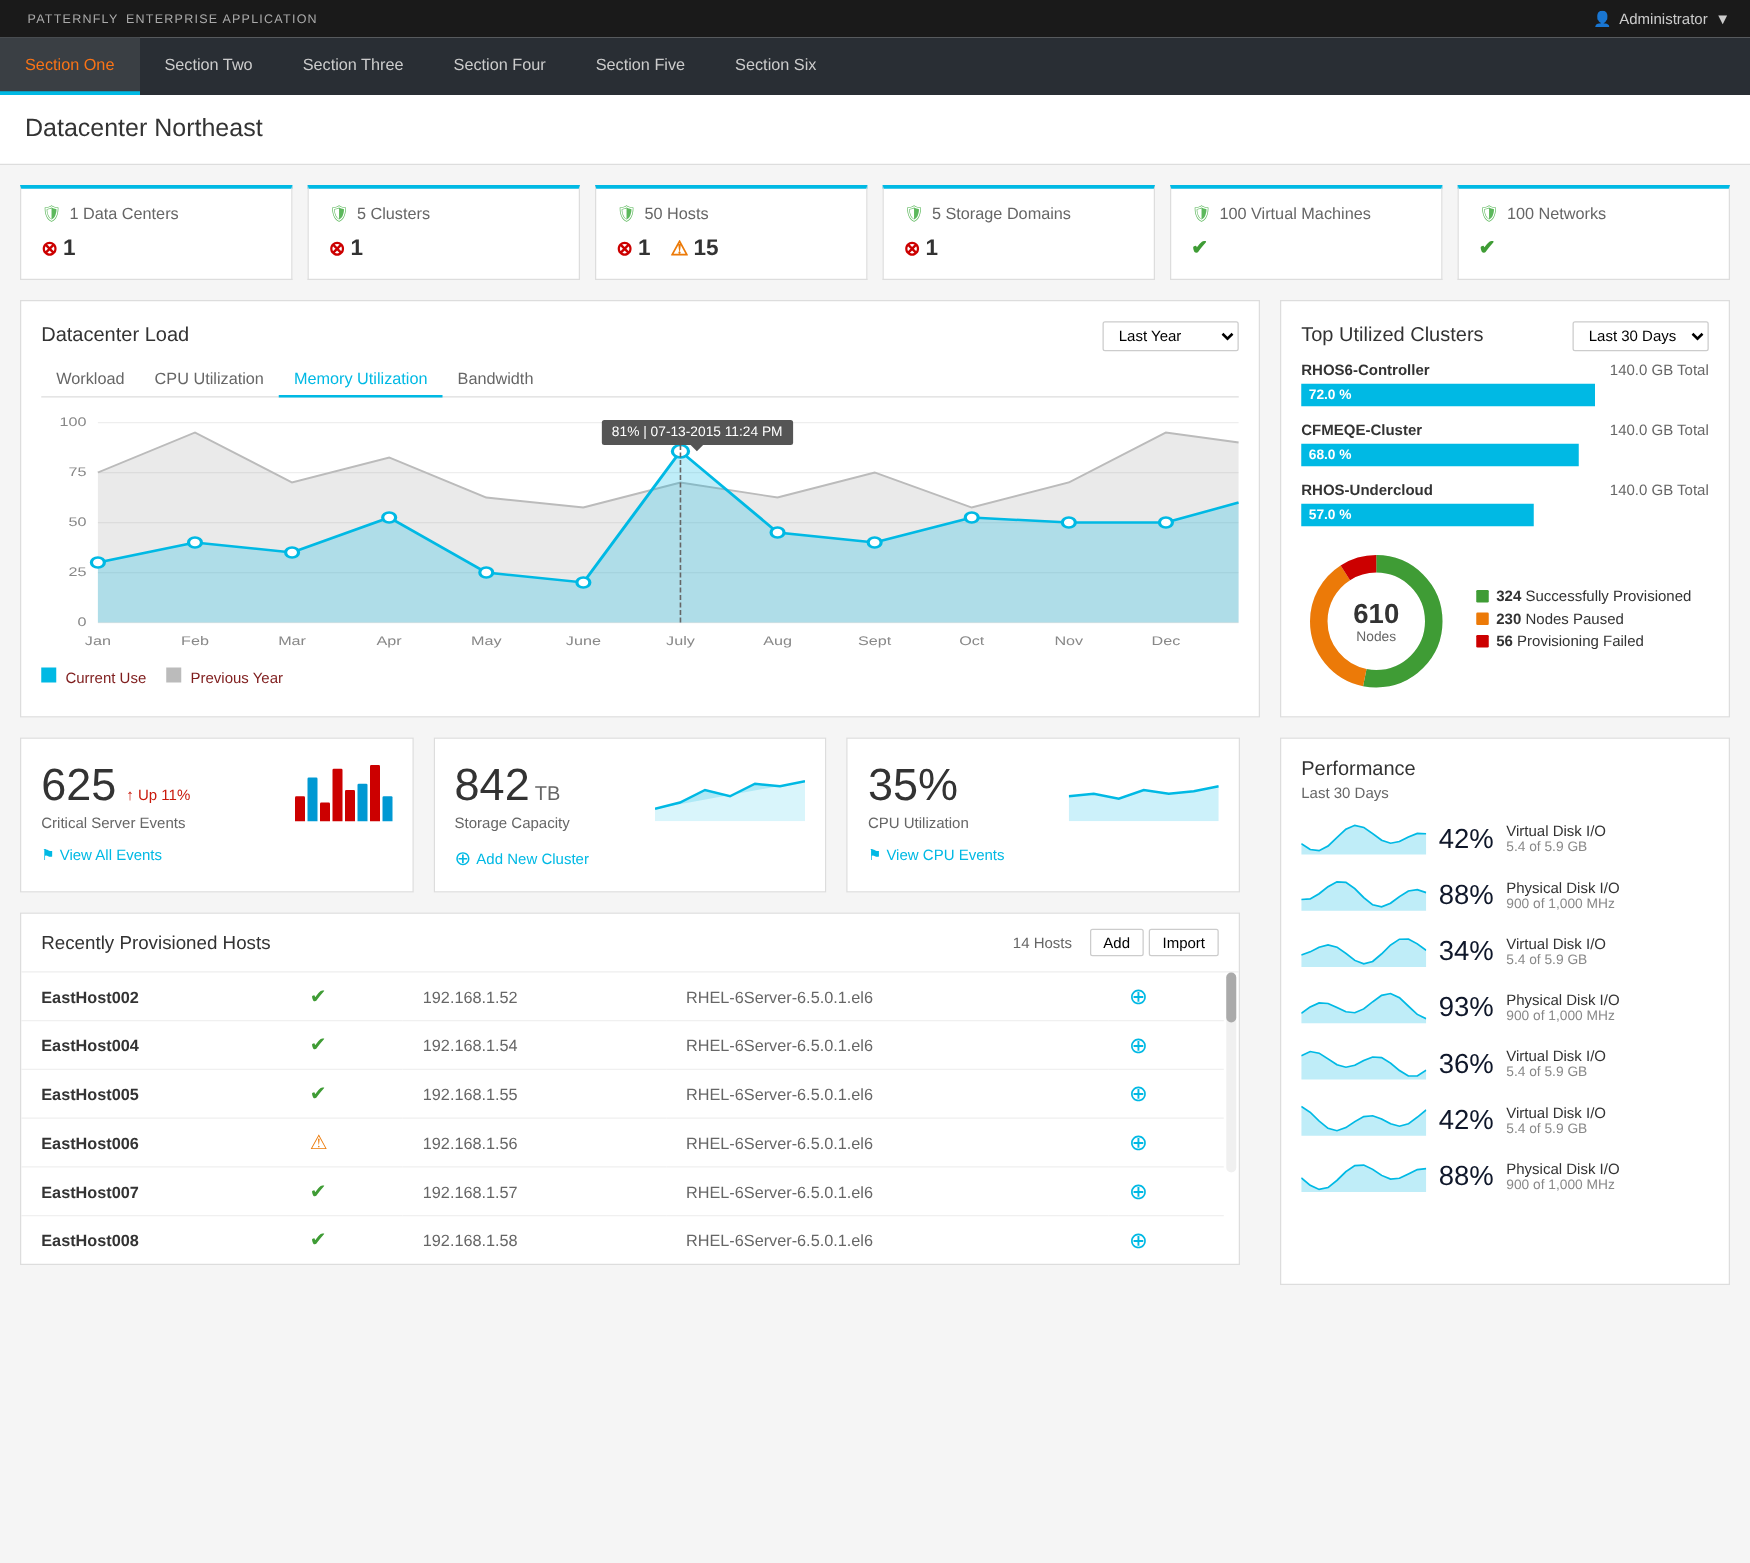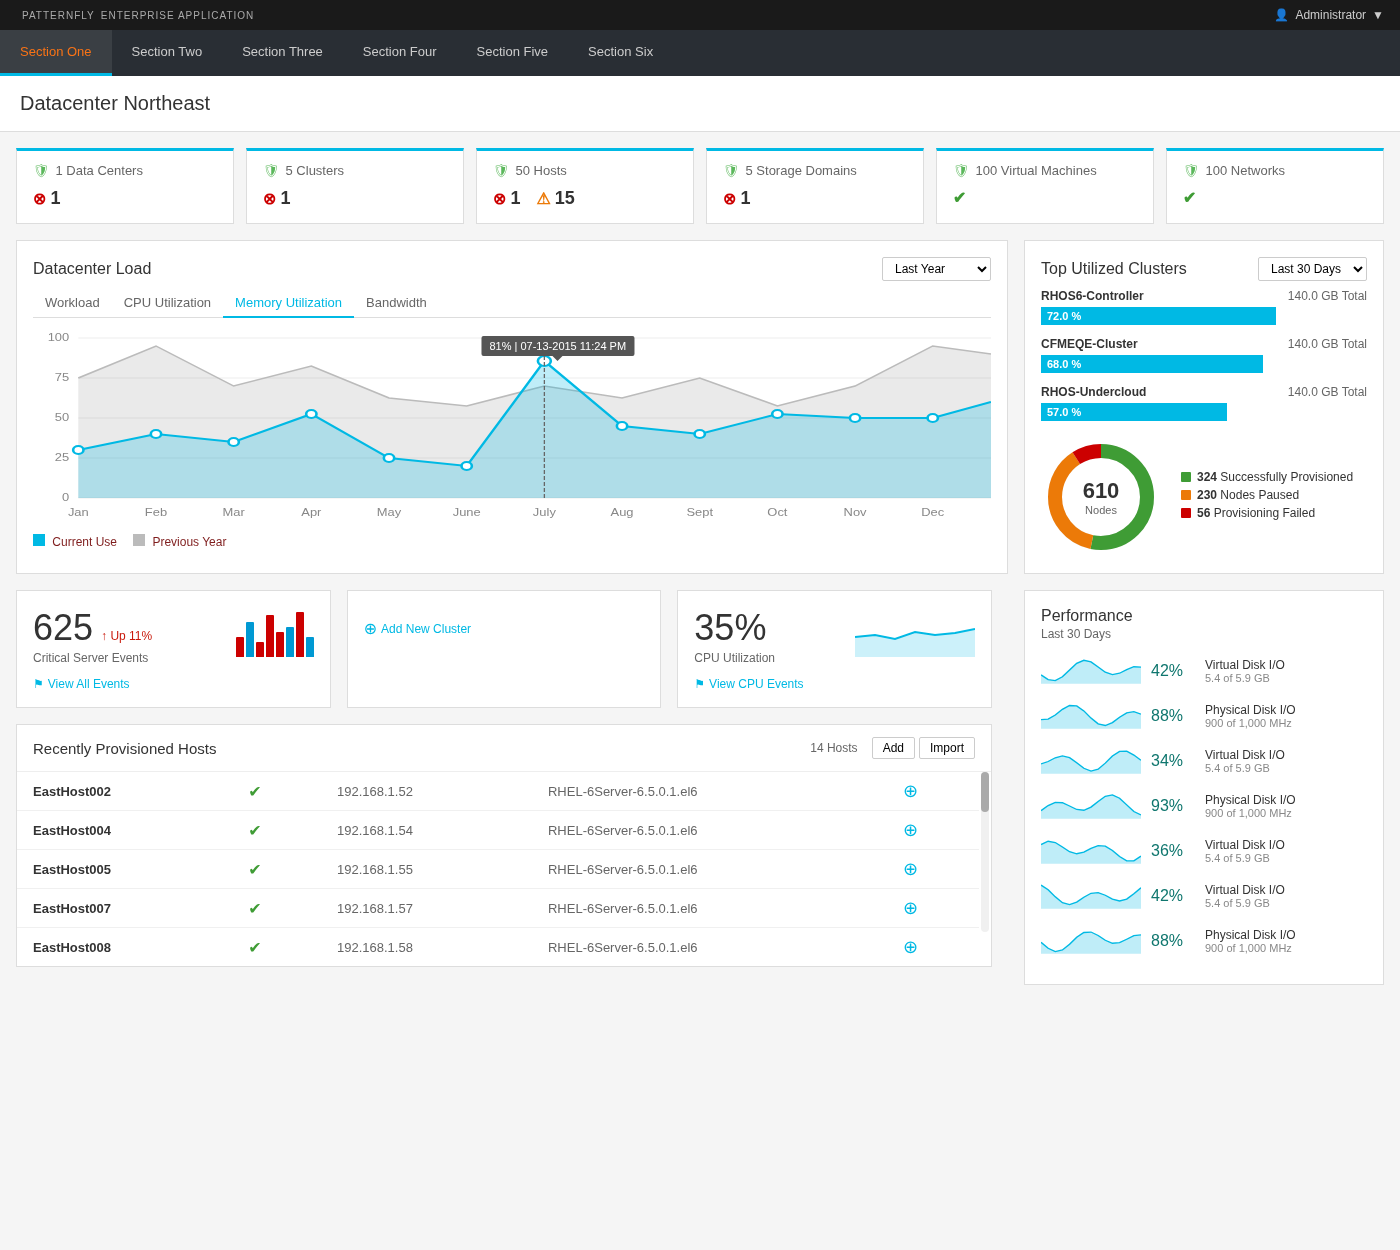--- a/index.html
+++ b/index.html
@@ -95,21 +95,21 @@
     .scroll-col { width: 12px; }
     .scroll-track { width: 8px; background: #f0f0f0; border-radius: 4px; height: 160px; margin: 0 auto; position: relative; }
     .scroll-thumb { width: 8px; height: 40px; background: #aaa; border-radius: 4px; position: absolute; top: 0; }
 
     
     .perf-card { width: 360px; background: #fff; border: 1px solid #ddd; padding: 16px; }
     .perf-title { font-size: 16px; font-weight: 400; margin-bottom: 2px; }
     .perf-sub { font-size: 12px; color: #666; margin-bottom: 12px; }
     .perf-row { display: flex; align-items: center; gap: 10px; margin-bottom: 10px; }
     .perf-mini { width: 100px; height: 35px; flex-shrink: 0; }
-    .perf-pct { font-size: 16px; font-weight: 300; color: #0f766e; width: 44px; text-align: left; flex-shrink: 0; }
+    .perf-pct { font-size: 22px; font-weight: 300; color: #0f172a; width: 44px; text-align: center; flex-shrink: 0; }
     .perf-desc { font-size: 12px; color: #333; }
     .perf-desc-sub { font-size: 11px; color: #888; }
 
     
     .bottom-two-col { display: flex; gap: 32px; }
     .bottom-left { flex: 1; }
 
     
     svg text { font-family: 'Helvetica Neue', Arial, sans-serif; }
   </style>
@@ -390,20 +390,35 @@
               <div style="width:8px;height:40%;background:#0099d3;border-radius:1px 1px 0 0;"></div>
             </div>
           </div>
           <div class="action-link">
             <span style="color:#00b9e4;">⚑</span>
             <span>View All Events</span>
           </div>
         </div>
 
         <div class="stat-card">
+          <div class="stat-row">
+            <div>
+              <div style="display:flex;align-items:baseline;gap:4px;">
+                <span class="stat-big">842</span>
+                <span class="stat-unit">TB</span>
+              </div>
+              <div class="stat-label">Storage Capacity</div>
+            </div>
+            <div>
+              <svg width="120" height="50" viewBox="0 0 120 50">
+                <polyline points="0,40 20,35 40,25 60,30 80,20 100,22 120,18" fill="rgba(0,185,228,0.2)" stroke="#00b9e4" stroke-width="2"></polyline>
+                <polygon points="0,40 20,35 40,25 60,30 80,20 100,22 120,18 120,50 0,50" fill="rgba(0,185,228,0.15)"></polygon>
+              </svg>
+            </div>
+          </div>
           <div class="action-link">
             <span style="color:#00b9e4;font-size:16px;">⊕</span>
             <span>Add New Cluster</span>
           </div>
         </div>
 
         <div class="stat-card">
           <div class="stat-row">
             <div>
               <div style="display:flex;align-items:baseline;gap:4px;">
@@ -450,20 +465,27 @@
     <td><span style="color:#00b9e4;font-size:18px;cursor:pointer;">⊕</span></td>
   </tr>
                 <tr>
     <td class="host-name">EastHost005</td>
     <td><span style="color:#3f9c35;font-size:16px;">✔</span></td>
     <td class="host-ip">192.168.1.55</td>
     <td class="host-os">RHEL-6Server-6.5.0.1.el6</td>
     <td><span style="color:#00b9e4;font-size:18px;cursor:pointer;">⊕</span></td>
   </tr>
                 <tr>
+    <td class="host-name">EastHost006</td>
+    <td><span style="color:#ec7a08;font-size:16px;">⚠</span></td>
+    <td class="host-ip">192.168.1.56</td>
+    <td class="host-os">RHEL-6Server-6.5.0.1.el6</td>
+    <td><span style="color:#00b9e4;font-size:18px;cursor:pointer;">⊕</span></td>
+  </tr>
+                <tr>
     <td class="host-name">EastHost007</td>
     <td><span style="color:#3f9c35;font-size:16px;">✔</span></td>
     <td class="host-ip">192.168.1.57</td>
     <td class="host-os">RHEL-6Server-6.5.0.1.el6</td>
     <td><span style="color:#00b9e4;font-size:18px;cursor:pointer;">⊕</span></td>
   </tr>
                 <tr>
     <td class="host-name">EastHost008</td>
     <td><span style="color:#3f9c35;font-size:16px;">✔</span></td>
     <td class="host-ip">192.168.1.58</td>

